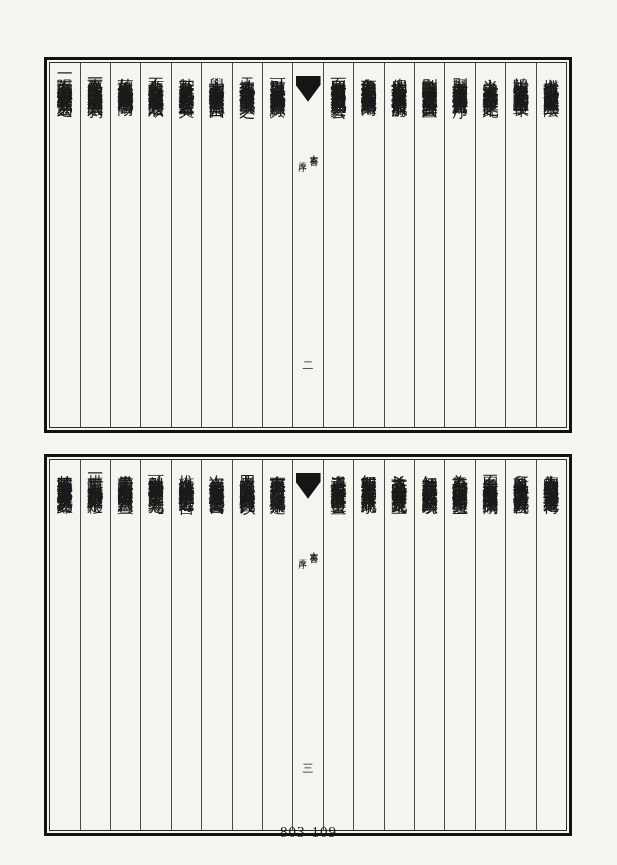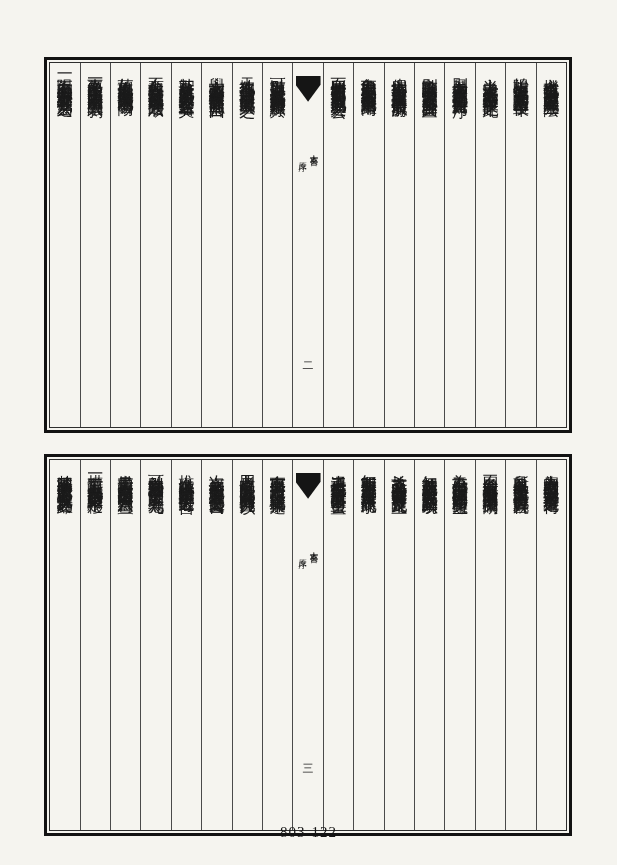--- a/index.html
+++ b/index.html
@@ -103,14 +103,14 @@
         <div class="col">自上而下而贊辭乃自下而上上下背馳此求而未通</div>
         <div class="col">者四也易名陽爻以九陰爻以六今玄雖列九贊但以</div>
         <div class="col">次言之初無指名此求而未通者五也易之爻位吉凶</div>
         <div class="col">推之以才德時象之變錯之以中正剛柔之位故可吉</div>
         <div class="col">可凶其法變動而不拘今玄例以陽家一三五七九為</div>
         <div class="col">晝措辭吉二四六八為夜措辭凶陰家二四六八為晝</div>
         <div class="col">措辭吉一三五七九為夜措辭凶自始至終一定不移</div>
         <div class="col">其法膠固而無變此求而未通者六也聖人之於易雖</div>
       </div>
     </div>
-  <div class="footer">803-122</div>
+  <div class="footer">803-109</div>
 </div>
 
 </body></html>

